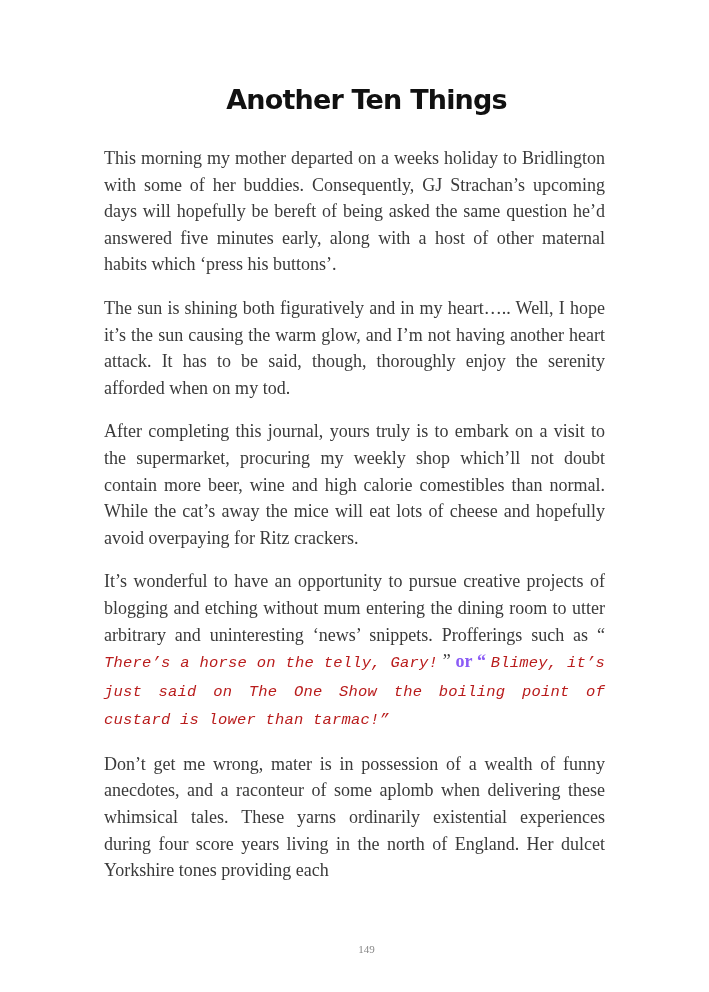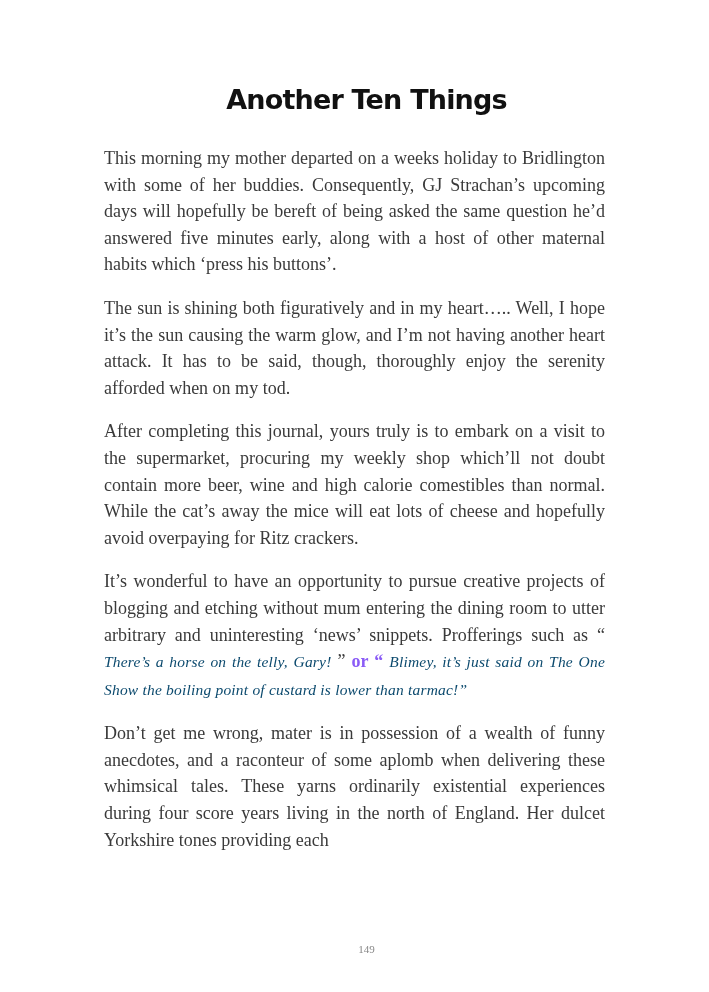--- a/index.html
+++ b/index.html
@@ -45,22 +45,22 @@
       font-size: 18px;
       line-height: 26.6px;
       color: #3a3a3a;
       text-align: justify;
     }
     .body-text p {
       margin: 0 0 17px 0;
     }
     .quote {
       font-style: italic;
-      color: #0c4a6e;
-      font-family: Liberation Serif, serif;
+      color: #b91c1c;
+      font-family: Liberation Mono, monospace;
       font-size: 15.5px;
       letter-spacing: 0.2px;
     }
     .strong-run {
       color: #8b5cf6;
       font-weight: bold;
     }
     .page-number {
       position: absolute;
       left: 12px;

